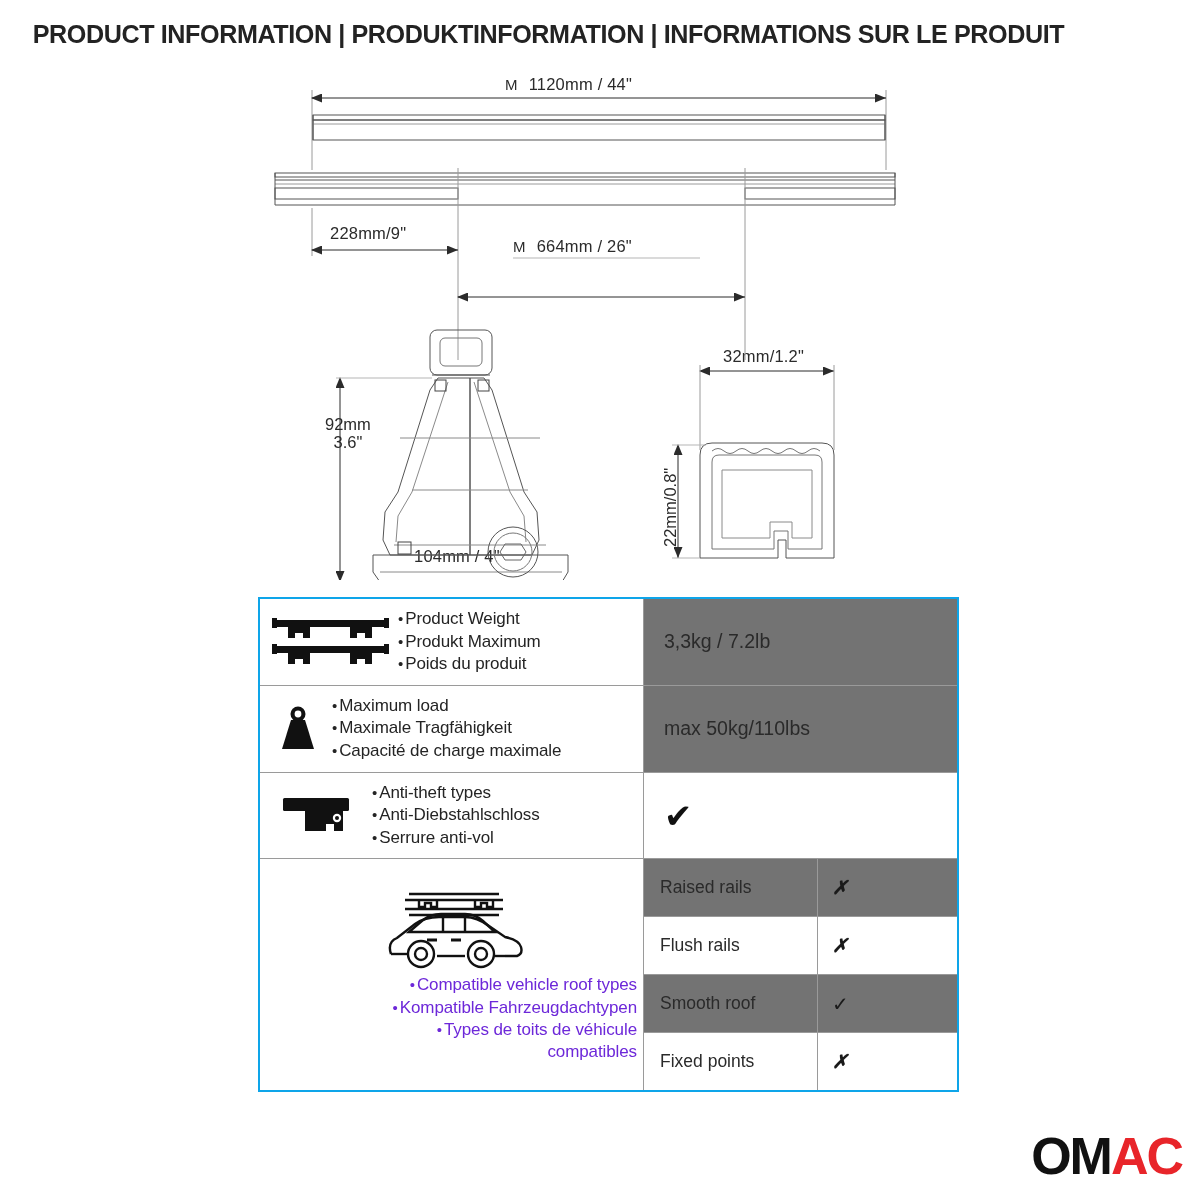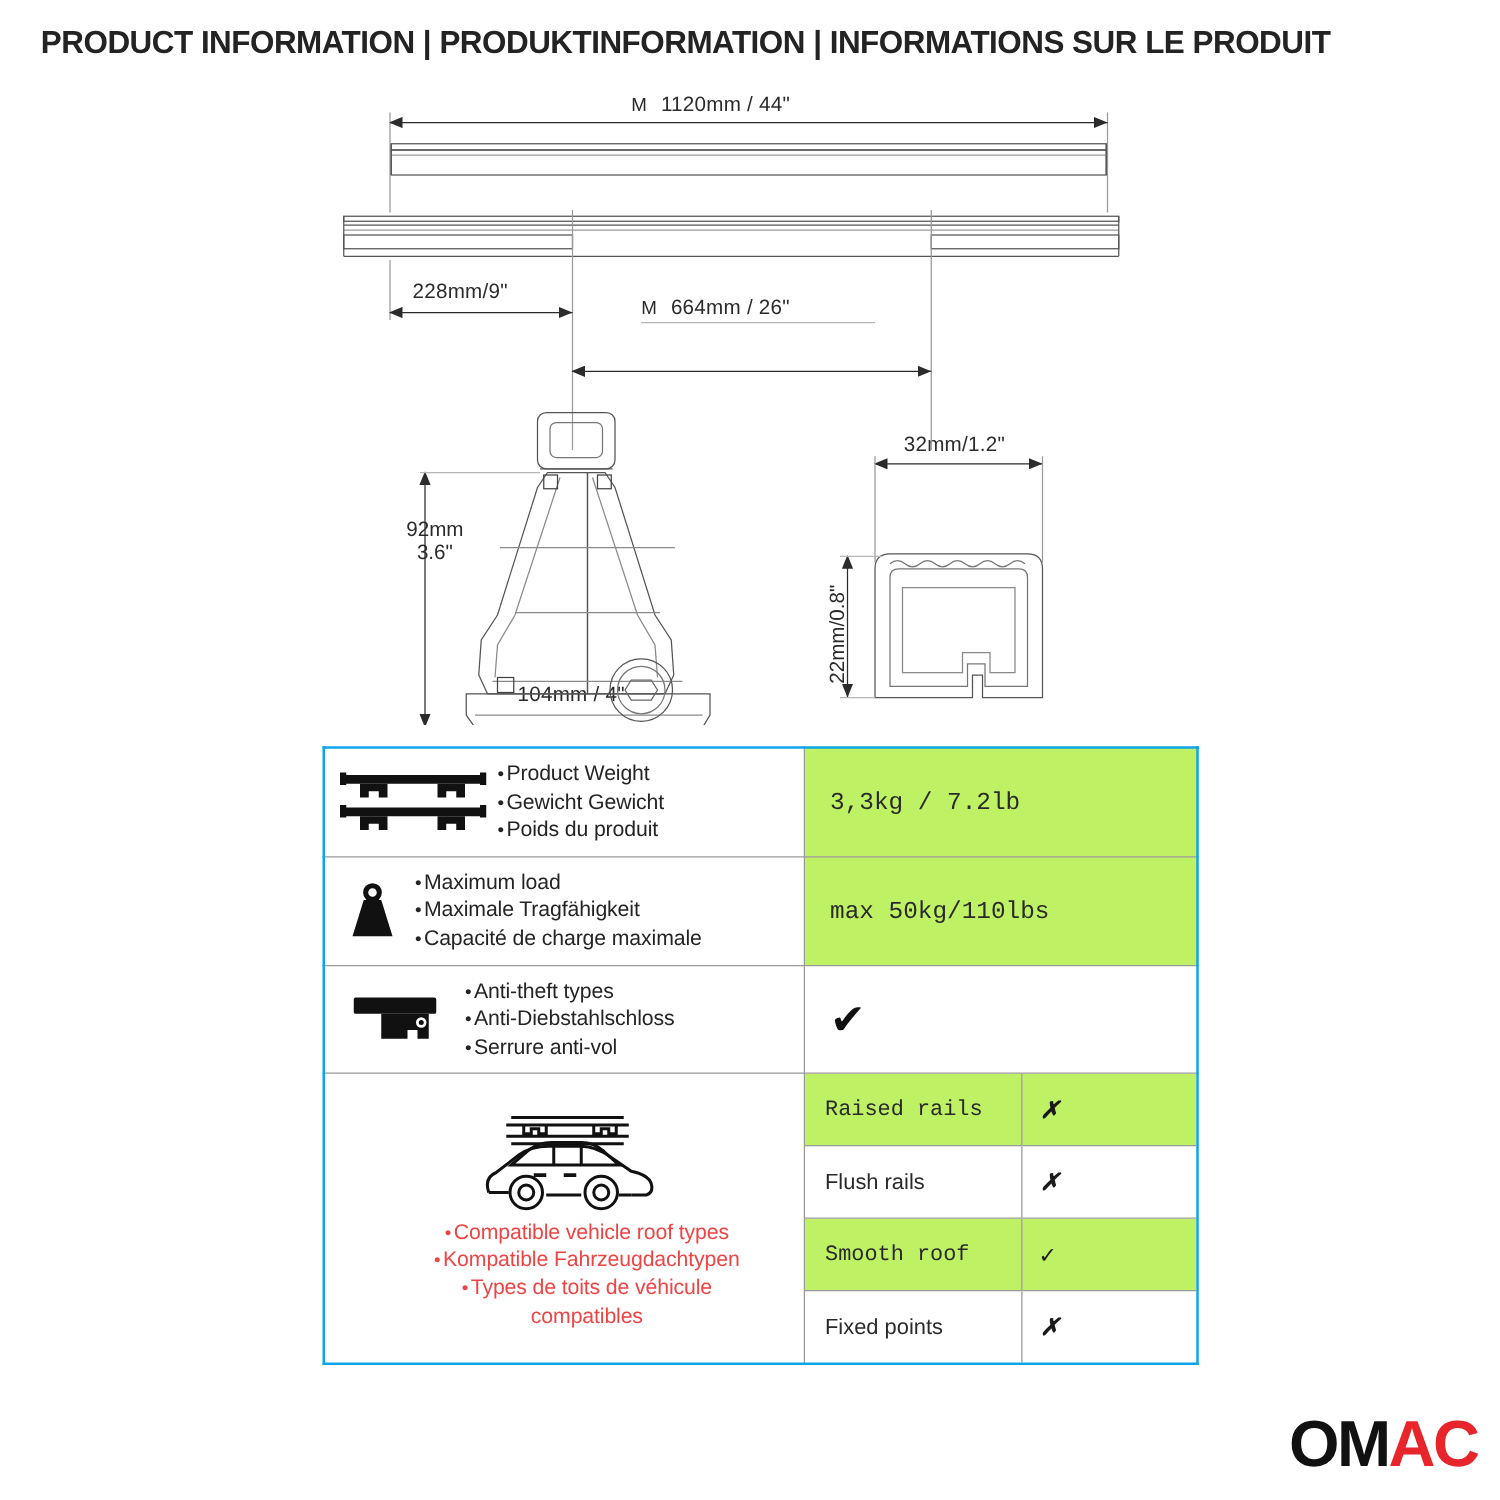--- a/index.html
+++ b/index.html
@@ -83,21 +83,21 @@
   }
   .lbl-cell {
     width: 361px;
     padding: 9px 10px 9px 12px !important;
   }
   .val-cell {
     padding: 6px 0 6px 20px !important;
     font-size: 19.5px;
     color: #2a2a2a;
   }
-  .shaded { background: #bef264; font-family: Liberation Mono, monospace; }
+  .shaded { background: #737373; }
   .plain  { background: #ffffff; }
 
   .lbl-flex {
     display: flex;
     align-items: center;
     gap: 8px;
   }
   .lbl-icon {
     flex: 0 0 auto;
     display: flex;
@@ -142,23 +142,23 @@
   }
   .mark-yes { font-size: 20px; }
   .mark-no  { font-size: 19px; font-style: italic; font-weight: bold; }
 
   .roof-label-cell {
     padding: 8px 6px 10px 10px !important;
     text-align: center;
   }
   .roof-text {
     font-size: 17px;
-    color: #ef4444;
+    color: #6d28d9;
     line-height: 1.32;
-    text-align: center;
+    text-align: right;
     padding-left: 32px;
     letter-spacing: -0.1px;
   }
   .big-check { font-size: 34px; line-height: 1; color: #111; }
 
   
   #logo {
     position: absolute;
     right: 18px;
     bottom: 18px;
@@ -317,21 +317,21 @@
                 <rect x="2" y="30" width="112" height="7" rx="1.5"></rect>
                 <rect x="0" y="28" width="5" height="10"></rect>
                 <rect x="112" y="28" width="5" height="10"></rect>
                 <path d="M16,37 h22 v11 h-7 v-5 h-8 v5 h-7 z"></path>
                 <path d="M78,37 h22 v11 h-7 v-5 h-8 v5 h-7 z"></path>
               </g>
             </svg>
           </span>
           <span class="lbl-text">
             <div class="bullet">Product Weight</div>
-            <div class="bullet">Gewicht Gewicht</div>
+            <div class="bullet">Produkt Maximum</div>
             <div class="bullet">Poids du produit</div>
           </span>
         </div>
       </td>
       <td class="val-cell shaded">3,3kg / 7.2lb</td>
     </tr>
 
 
     <tr>
       <td class="lbl-cell plain">

